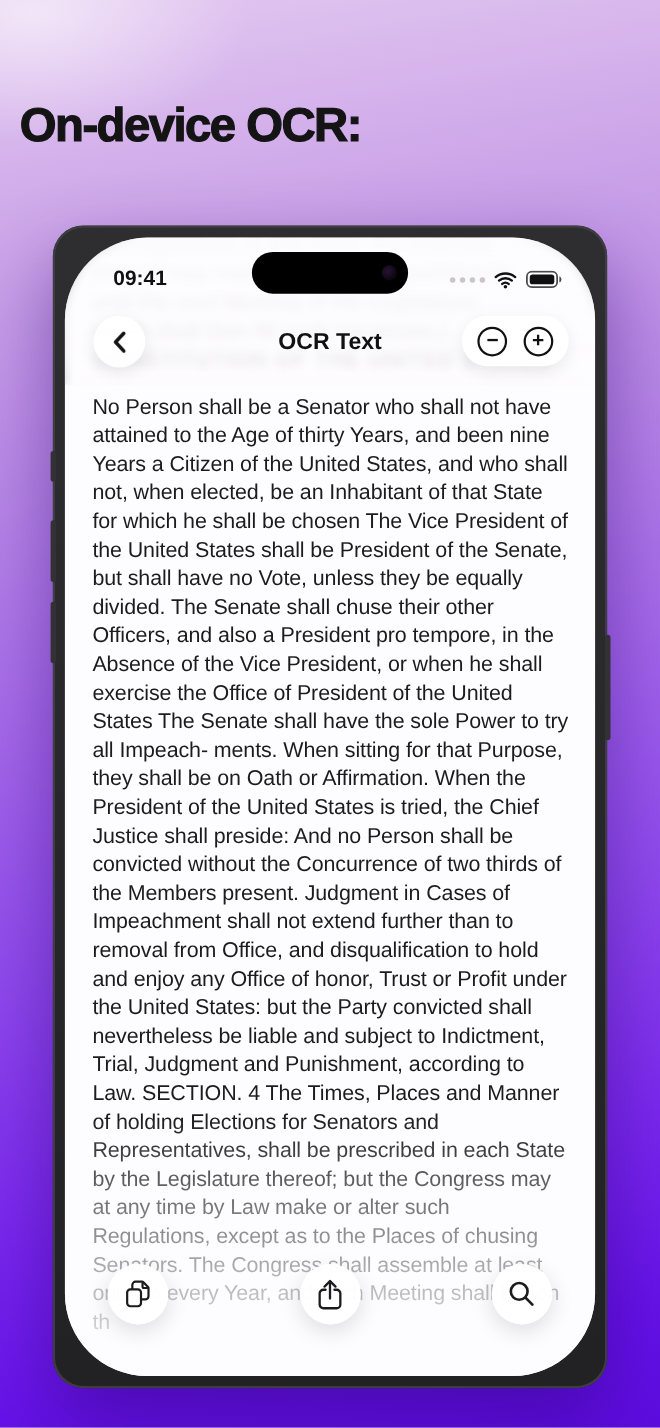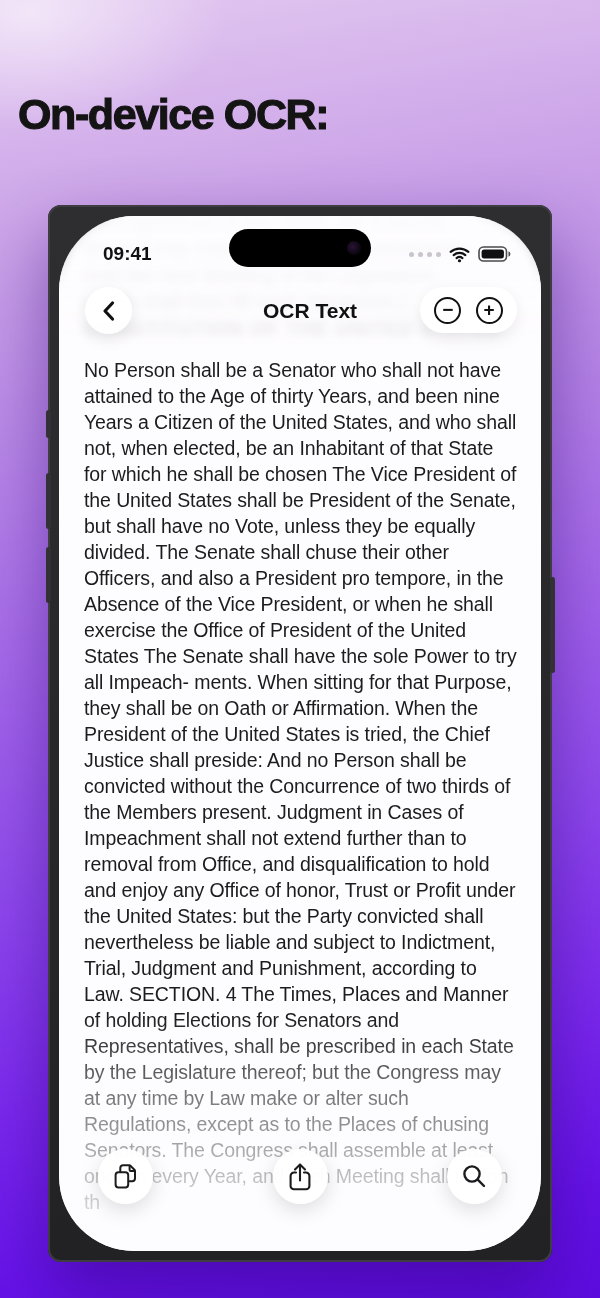--- a/index.html
+++ b/index.html
@@ -19,21 +19,21 @@
     font-size:43px; font-weight:900; letter-spacing:-1.4px;
     -webkit-text-stroke:1.1px #141414;
   }
   .hero .l2 { margin-top:20px; }
   .hero .amp { font-size:26px; letter-spacing:0; margin:0 9px; vertical-align:1px; }
 
   
   .phone {
     position:absolute; left:48px; top:205px; width:504px; height:1057px;
     background:linear-gradient(#2e2e31, #222225);
-    border-radius:13px; padding:11px;
+    border-radius:28px; padding:11px;
     box-shadow:0 30px 70px rgba(45,0,110,.45), inset 0 0 0 2px #3d3d42;
   }
   .side-btn { position:absolute; width:5px; background:#323236; border-radius:3px; }
   .sb-action { left:-2.5px; top:205px; height:28px; }
   .sb-volup  { left:-2.5px; top:268px; height:56px; }
   .sb-voldn  { left:-2.5px; top:342px; height:56px; }
   .sb-power  { right:-2.5px; top:372px; height:96px; }
 
   .screen {
     position:relative; width:482px; height:1035px; overflow:hidden;
@@ -70,21 +70,21 @@
   .island .cam { position:absolute; right:10px; top:12px; width:14px; height:14px;
     border-radius:50%; background:radial-gradient(circle at 40% 40%, #2a1333, #0a0510 70%); }
 
   
   .back-btn {
     position:absolute; top:71px; left:26px; z-index:5;
     width:47px; height:47px; border-radius:50%;
     background:rgba(255,255,255,.88); box-shadow:0 5px 16px rgba(0,0,0,.09);
     display:flex; align-items:center; justify-content:center; cursor:pointer;
   }
-  .nav-title { position:absolute; top:83px; left:10px; width:100%; text-align:center; z-index:4;
+  .nav-title { position:absolute; top:83px; left:0; width:100%; text-align:center; z-index:4;
     font-size:21px; font-weight:700; color:#111; }
   .zoom-pill {
     position:absolute; top:71px; right:24px; z-index:5;
     width:97px; height:46px; border-radius:23px; background:#fff;
     box-shadow:0 5px 16px rgba(0,0,0,.08);
     display:flex; align-items:center; justify-content:space-evenly;
   }
   .round-ctl {
     width:27px; height:27px; border-radius:50%; border:2.4px solid #111; background:#fff;
     display:flex; align-items:center; justify-content:center;

